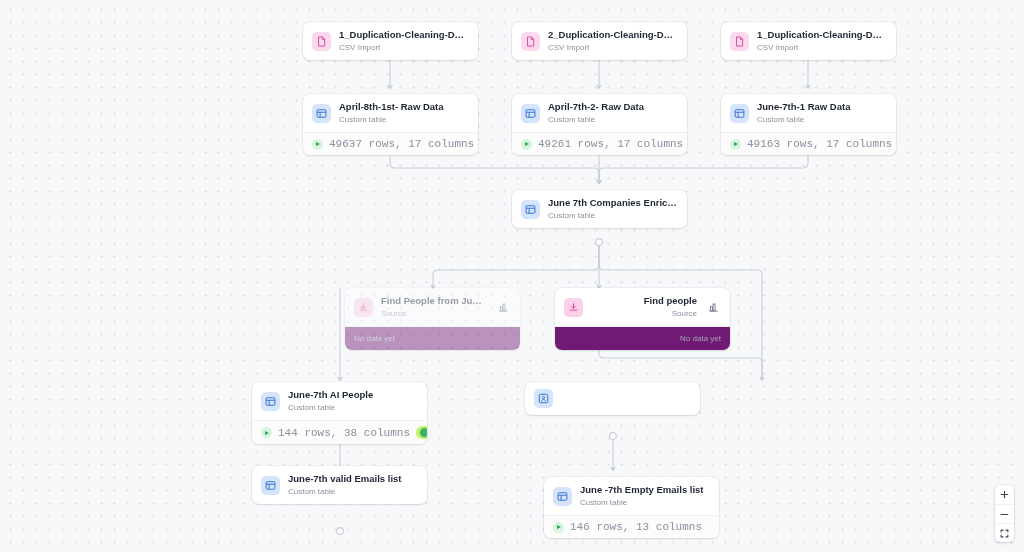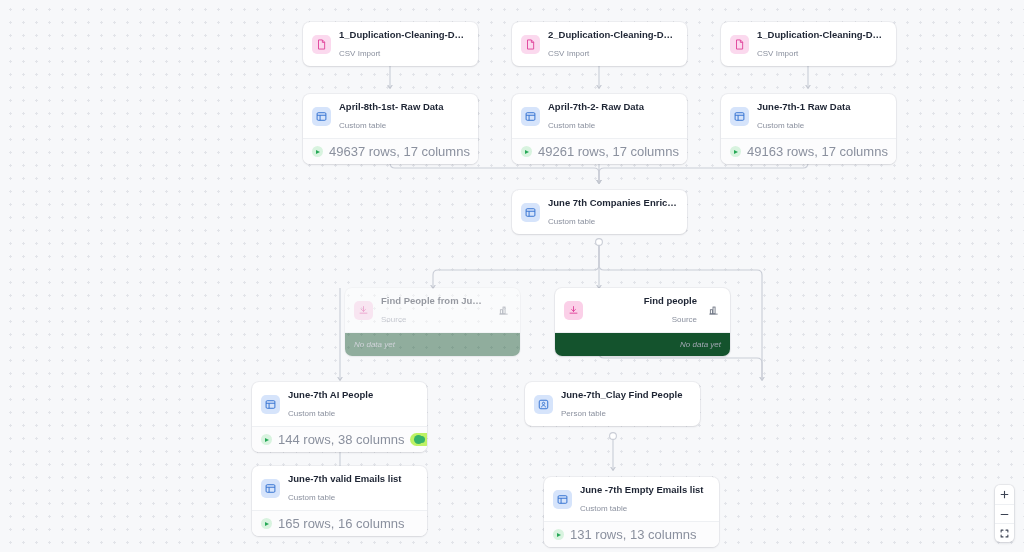--- a/index.html
+++ b/index.html
@@ -48,21 +48,21 @@
     color: #1d2433;
     line-height: 12px;
     white-space: nowrap;
     overflow: hidden;
     text-overflow: ellipsis;
   }
   .node-sub {
     font-size: 8px;
     color: #8a909e;
     line-height: 11px;
-    margin-top: 7px;
+    margin-top: 1px;
     white-space: nowrap;
   }
   .node-foot {
     border-top: 1px solid #eef0f3;
     display: flex;
     align-items: center;
     padding: 5px 9px;
     gap: 6px;
     background: #fcfcfd;
   }
@@ -72,44 +72,43 @@
     flex: 0 0 11px;
     display: flex; align-items: center; justify-content: center;
   }
   .dot-run::after {
     content: "";
     border-left: 4px solid #27a857;
     border-top: 2.6px solid transparent;
     border-bottom: 2.6px solid transparent;
     margin-left: 1px;
   }
-  .foot-label { font-size: 13px; color: #8a909e; white-space: nowrap; }
+  .foot-label { font-size: 11px; color: #8a909e; white-space: nowrap; font-family: Liberation Mono, monospace; }
   .credits {
     margin-left: auto;
     display: flex; align-items: center; gap: 4px;
     background: #bef264;
     border-radius: 9px;
     padding: 2px 6px 2px 4px;
   }
   .credits .coin {
     width: 9px; height: 9px; border-radius: 50%;
     background: #35b36a;
     box-shadow: 3px 0 0 -1px #35b36a;
     flex: 0 0 9px;
   }
   .credits span { font-size: 8px; color: #2f7d50; white-space: nowrap; }
 
   
   .node-empty-body {
     border-top: 1px solid #eef0f3;
     padding: 7px 9px;
-    background: #14532d;
+    background: #701a75;
     font-size: 8px;
     color: #a3a8b4;
-    font-style: italic;
   }
   .head-action {
     width: 16px; height: 16px;
     flex: 0 0 16px;
     display: flex; align-items: center; justify-content: center;
   }
   .faded { opacity: .45; }
 
   
   #zoom-controls {
@@ -362,62 +361,54 @@
 
   <div class="node" style="left:525px; top:382px; width:175px;">
     <div class="node-head">
       <div class="node-icon ic-tbl">
         <svg width="11" height="11" viewBox="0 0 14 14">
             <rect x="1.6" y="1.6" width="10.8" height="10.8" rx="2" fill="none" stroke="#2f6fd0" stroke-width="1.2"></rect>
             <circle cx="7" cy="5.6" r="1.5" fill="none" stroke="#2f6fd0" stroke-width="1.1"></circle>
             <path d="M4.5 10.2c.5-1.5 1.4-2.1 2.5-2.1s2 .6 2.5 2.1" fill="none" stroke="#2f6fd0" stroke-width="1.1" stroke-linecap="round"></path>
           </svg>
       </div>
-      <div class="node-text">
-        <div class="node-title">June-7th_Clay Find People</div>
-        <div class="node-sub">Person table</div>
-      </div>
     </div>
   </div>
 
   <div class="node" style="left:252px; top:466px; width:175px;">
     <div class="node-head">
       <div class="node-icon ic-tbl">
         <svg width="11" height="11" viewBox="0 0 14 14">
             <rect x="1.4" y="2.2" width="11.2" height="9.6" rx="1.4" fill="none" stroke="#2f6fd0" stroke-width="1.2"></rect>
             <path d="M1.4 5.4h11.2M5.2 5.4v6.4" stroke="#2f6fd0" stroke-width="1.2"></path>
           </svg>
       </div>
       <div class="node-text">
         <div class="node-title">June-7th valid Emails list</div>
+        <div class="node-sub">Custom table</div>
+      </div>
+    </div>
+  </div>
+
+  <div class="node" style="left:544px; top:477px; width:175px;">
+    <div class="node-head">
+      <div class="node-icon ic-tbl">
+        <svg width="11" height="11" viewBox="0 0 14 14">
+            <rect x="1.4" y="2.2" width="11.2" height="9.6" rx="1.4" fill="none" stroke="#2f6fd0" stroke-width="1.2"></rect>
+            <path d="M1.4 5.4h11.2M5.2 5.4v6.4" stroke="#2f6fd0" stroke-width="1.2"></path>
+          </svg>
+      </div>
+      <div class="node-text">
+        <div class="node-title">June -7th Empty Emails list</div>
         <div class="node-sub">Custom table</div>
       </div>
     </div>
     <div class="node-foot">
       <div class="dot-run"></div>
-      <div class="foot-label">165 rows, 16 columns</div>
-    </div>
-  </div>
-
-  <div class="node" style="left:544px; top:477px; width:175px;">
-    <div class="node-head">
-      <div class="node-icon ic-tbl">
-        <svg width="11" height="11" viewBox="0 0 14 14">
-            <rect x="1.4" y="2.2" width="11.2" height="9.6" rx="1.4" fill="none" stroke="#2f6fd0" stroke-width="1.2"></rect>
-            <path d="M1.4 5.4h11.2M5.2 5.4v6.4" stroke="#2f6fd0" stroke-width="1.2"></path>
-          </svg>
-      </div>
-      <div class="node-text">
-        <div class="node-title">June -7th Empty Emails list</div>
-        <div class="node-sub">Custom table</div>
-      </div>
-    </div>
-    <div class="node-foot">
-      <div class="dot-run"></div>
-      <div class="foot-label">131 rows, 13 columns</div>
+      <div class="foot-label">146 rows, 13 columns</div>
     </div>
   </div>
 
   <div id="zoom-controls">
     <div class="zbtn">
       <svg width="9" height="9" viewBox="0 0 12 12">
           <path d="M6 1.6v8.8M1.6 6h8.8" stroke="#3b4252" stroke-width="1.5" stroke-linecap="round"></path>
         </svg>
     </div>
     <div class="zbtn">

